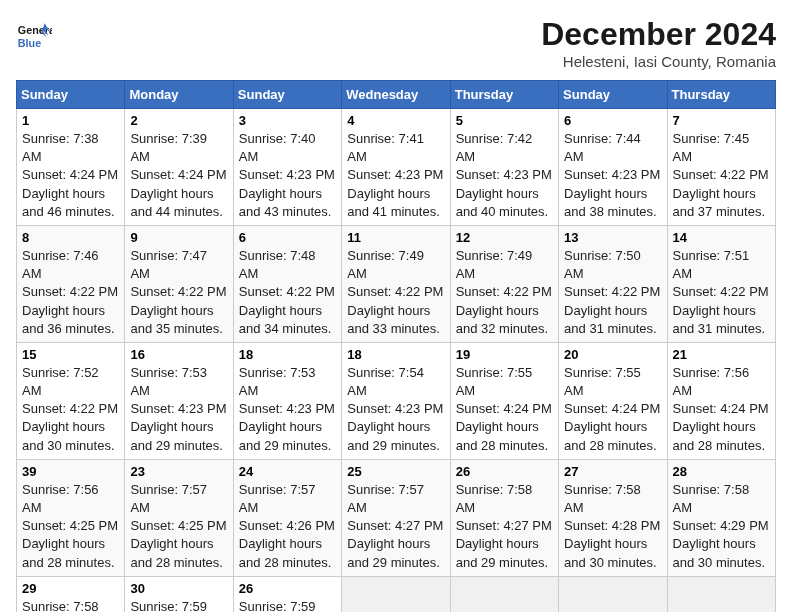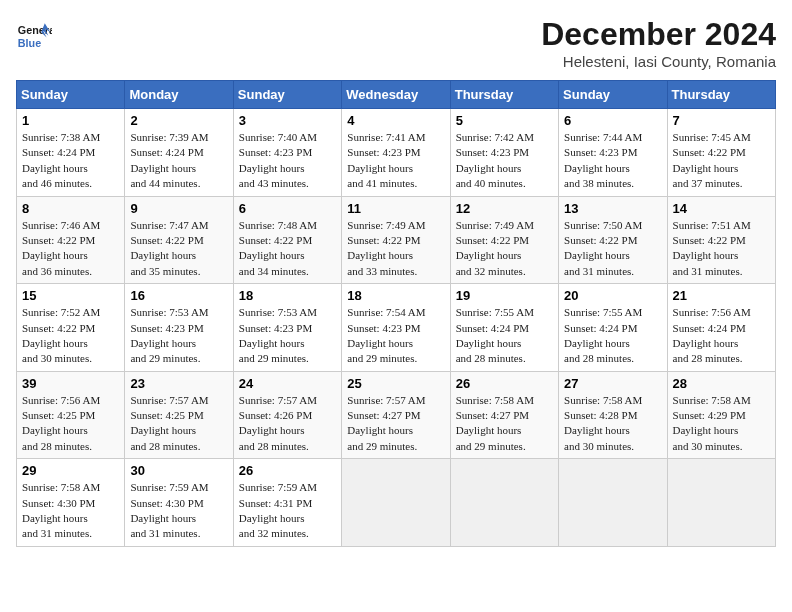--- a/index.html
+++ b/index.html
@@ -62,24 +62,23 @@
     .calendar tbody tr:nth-child(even) td {
       background: #f9f9f9;
     }
     .day-num {
       font-size: 13px;
       font-weight: bold;
       display: block;
       margin-bottom: 2px;
     }
     .day-info {
-      font-size: 11px;
+      font-size: 13px;
       color: #222;
       line-height: 1.4;
-      font-family: Liberation Serif, serif;
     }
     .empty-cell {
       background: #f0f0f0 !important;
     }
     td.empty-cell {
       background: #f0f0f0;
     }
   </style>
 </head>
 <body>

